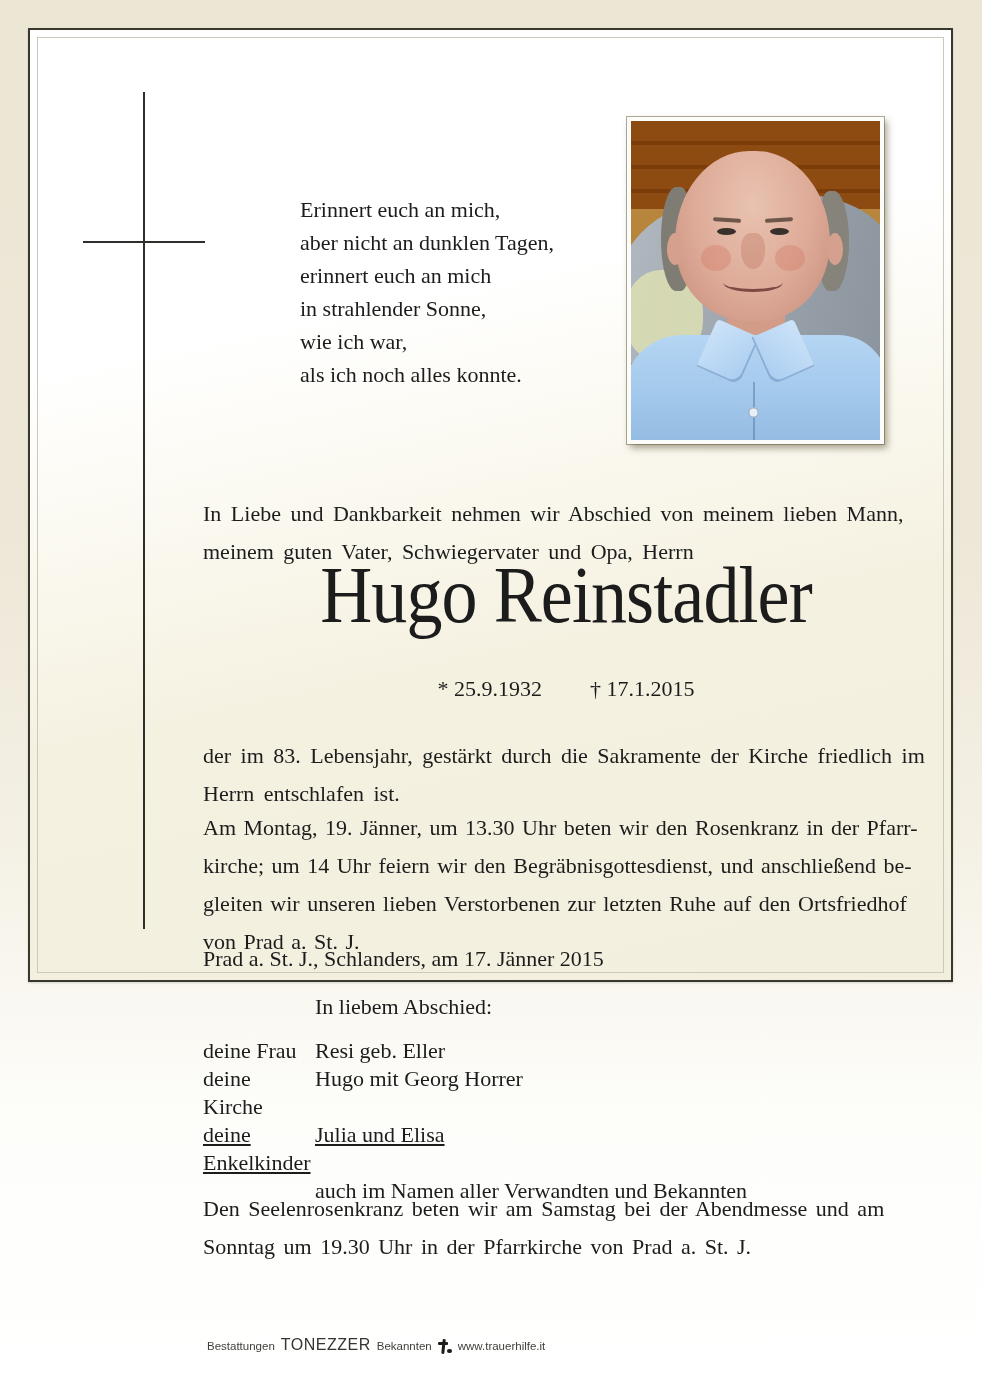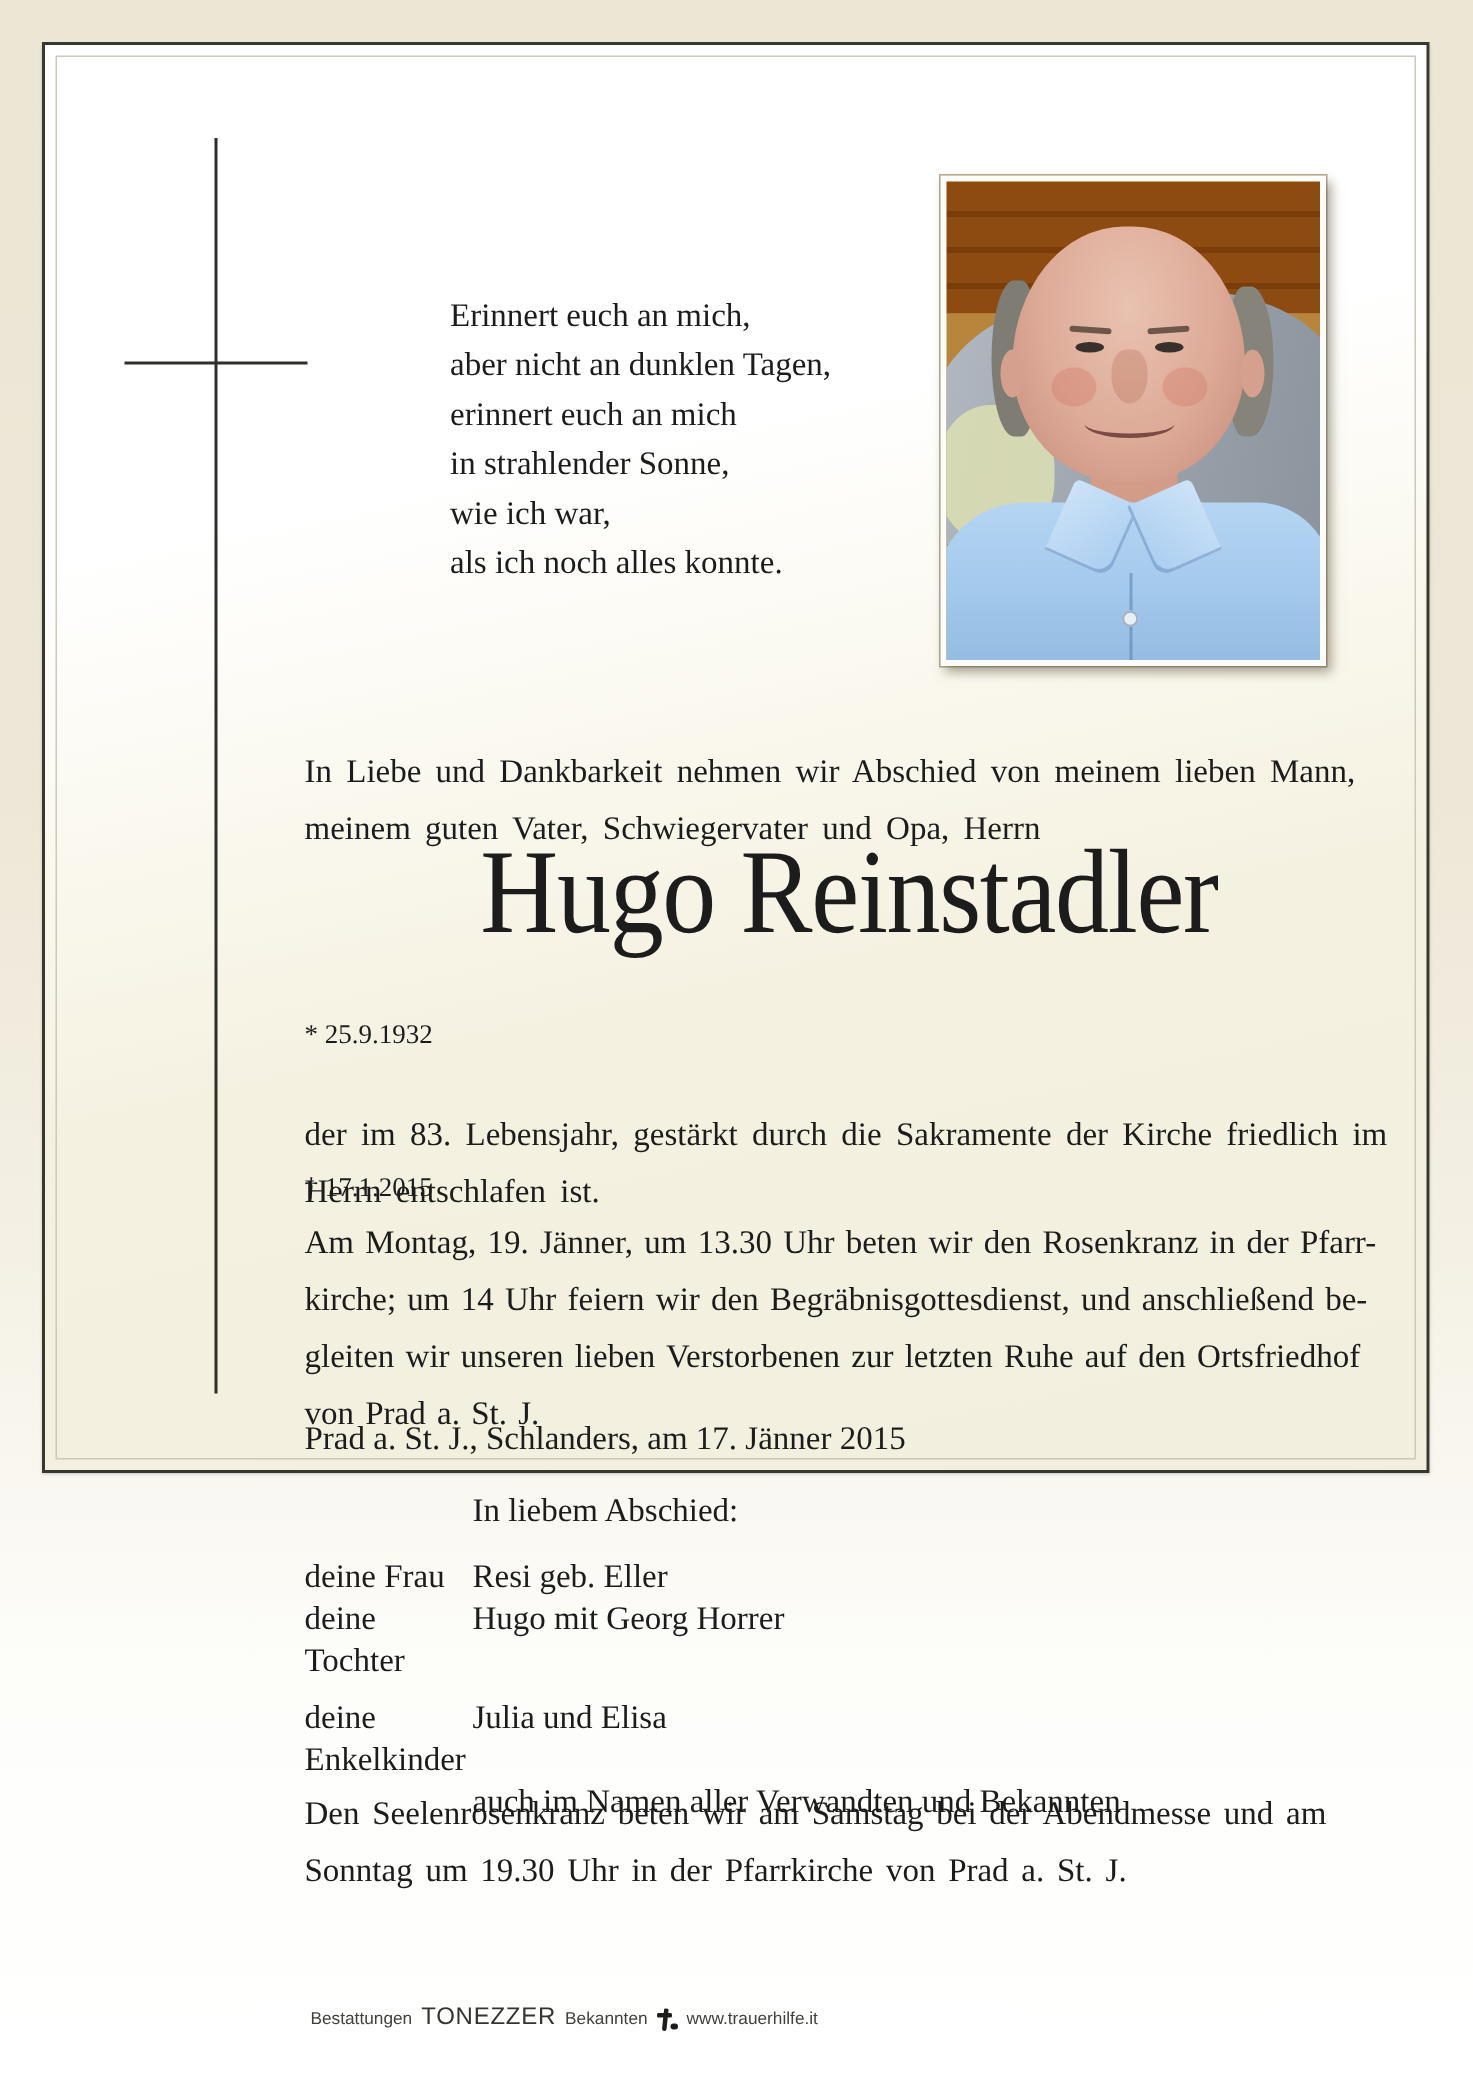--- a/index.html
+++ b/index.html
@@ -61,29 +61,29 @@
   .ph-cheek-l{left:70px;top:124px;width:30px;height:26px;background:rgba(205,110,90,.30);border-radius:50%;}
   .ph-cheek-r{left:144px;top:124px;width:30px;height:26px;background:rgba(205,110,90,.30);border-radius:50%;}
   .ph-mouth{left:92px;top:152px;width:60px;height:16px;border-bottom:3px solid #7c4a42;border-radius:0 0 50% 50%;}
   
   .col{position:absolute;left:173px;width:726px;font-size:22px;line-height:38px;}
   .pre{white-space:pre-line;}
   .sp4{word-spacing:4px;} .sp2{word-spacing:2px;} .sp3{word-spacing:3px;}
   .intro{top:465px;}
   .name{top:521px;margin:0;font-size:80px;line-height:88px;font-weight:normal;text-align:center;
     transform:scaleX(.9);transform-origin:50% 0;letter-spacing:-1px;white-space:nowrap;}
-  .dates{top:640px;display:flex;justify-content:center;gap:64px;font-size:18px;flex-direction:column;}
+  .dates{top:640px;display:flex;justify-content:center;gap:48px;font-size:22px;}
   .passing{top:707px;}
   .funeral{top:779px;}
   .placedate{top:910px;}
   .gedenken{position:absolute;left:285px;top:962px;font-size:22px;line-height:30px;}
   .mourners{top:1007px;line-height:28px;}
   .mrow{display:flex;}
   .mrow .lbl{width:112px;flex:0 0 112px;}
-  .mrow:nth-child(3){margin-top:10px;}
+  .mrow:nth-child(3){margin-top:0;text-decoration:underline;}
   .mnote{padding-left:112px;}
   .rosary{top:1160px;}
   
   .footer{position:absolute;left:177px;top:1306px;display:flex;align-items:baseline;gap:6px;
     font-family:"Liberation Sans","DejaVu Sans",sans-serif;color:#3f3f3d;}
   .f-small{font-size:11.5px;}
   .f-company{font-size:16px;letter-spacing:.5px;color:#35352f;}
   .f-logo{position:relative;width:14px;height:15px;align-self:flex-end;}
   .f-logo .bar-v{position:absolute;left:4px;top:0;width:2.5px;height:15px;background:#1d1d1b;border-radius:1px 1px 2px 2px;transform:rotate(6deg);}
   .f-logo .bar-h{position:absolute;left:0;top:3px;width:10px;height:2.5px;background:#1d1d1b;border-radius:1px;}
@@ -153,21 +153,21 @@
   <div class="col placedate">Prad a. St. J., Schlanders, am 17. Jänner 2015</div>
 
   <div class="gedenken">In liebem Abschied:</div>
 
   <div class="col mourners">
     <div class="mrow">
       <span class="lbl">deine Frau</span>
       <span>Resi geb. Eller</span>
     </div>
     <div class="mrow">
-      <span class="lbl">deine Tochter</span>
+      <span class="lbl">deine Kirche</span>
       <span>Hugo mit Georg Horrer</span>
     </div>
     <div class="mrow">
       <span class="lbl">deine Enkelkinder</span>
       <span>Julia und Elisa</span>
     </div>
     <div class="mnote">auch im Namen aller Verwandten und Bekannten</div>
   </div>
 
   <div class="col rosary pre sp3">Den Seelenrosenkranz beten wir am Samstag bei der Abendmesse und am

